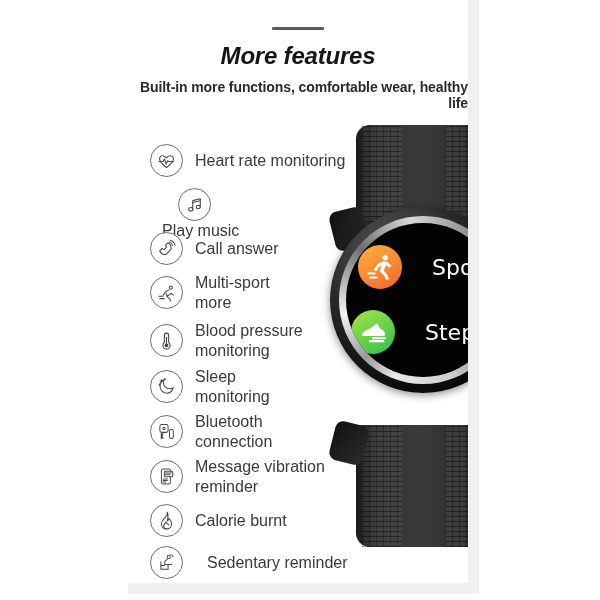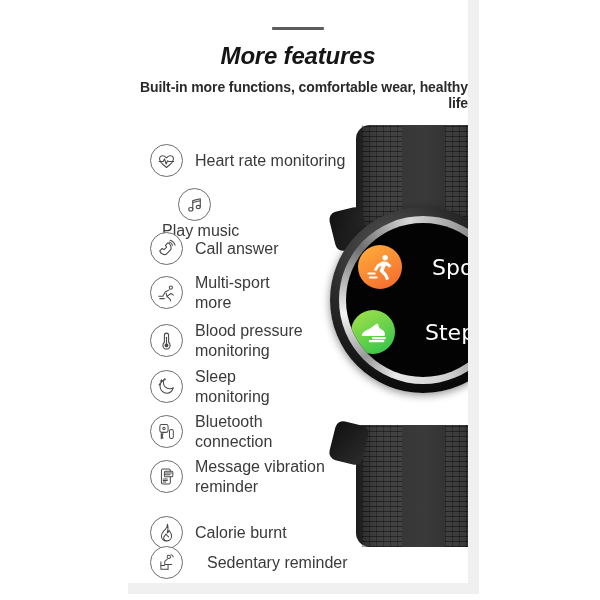--- a/index.html
+++ b/index.html
@@ -422,21 +422,21 @@
             <path d="M10.8 8.0 H18.0 M10.8 10.0 H16.2"></path>
             <path d="M8.2 14.8 H13.0 M8.2 16.6 H13.0 M8.2 18.4 H11.2"></path>
           </svg>
         </div>
         <div class="flabel">
           <span>Message vibration</span>
           <span class="l2">reminder</span>
         </div>
       </div>
 
-      <div class="feature" style="top:404px;">
+      <div class="feature" style="top:392px;">
         <div class="ficon">
           <svg width="21" height="21" viewBox="0 0 24 24" fill="none" stroke="#4a4a4a" stroke-width="1.2" stroke-linecap="round" stroke-linejoin="round">
             <path d="M13.0 2.6 C13.6 6.0 11.2 7.6 9.4 9.6 C7.4 11.8 6.2 13.8 6.2 16.0 C6.2 19.2 8.8 21.6 12.0 21.6 C15.2 21.6 17.8 19.2 17.8 16.0 C17.8 13.2 16.4 11.6 15.0 9.6 C14.6 11.2 13.8 12.0 12.8 12.6 C13.6 9.8 14.2 5.6 13.0 2.6 Z"></path>
             <path d="M12.0 21.4 C10.2 21.4 8.8 20.0 8.8 18.2 C8.8 16.4 10.4 15.4 11.4 13.8 C12.2 15.2 13.4 16.0 14.4 17.0"></path>
           </svg>
         </div>
         <div class="flabel">
           <span>Calorie burnt</span>
         </div>
       </div>

